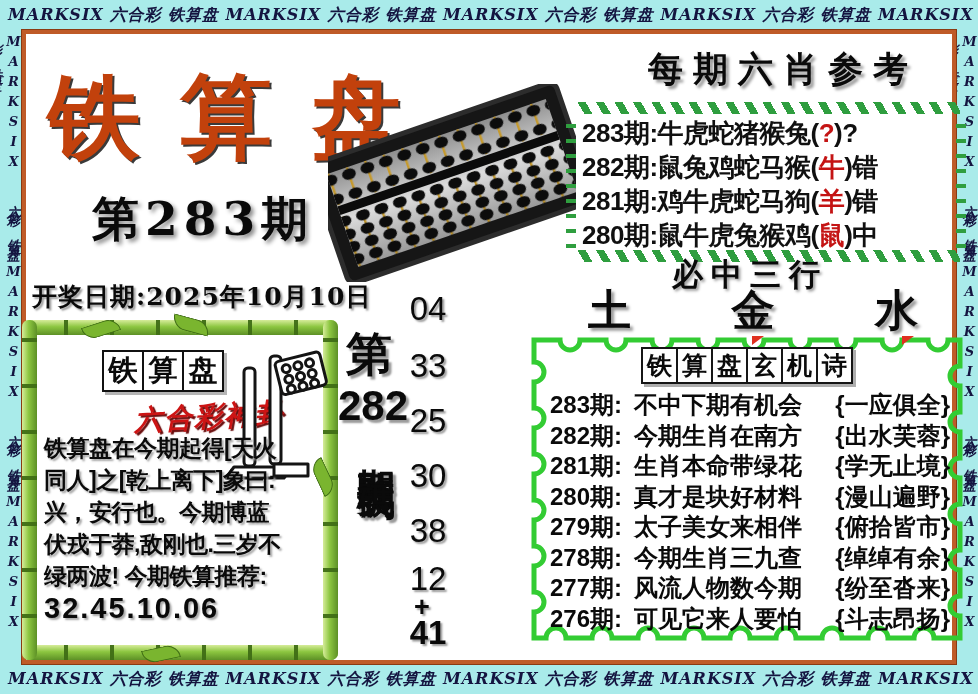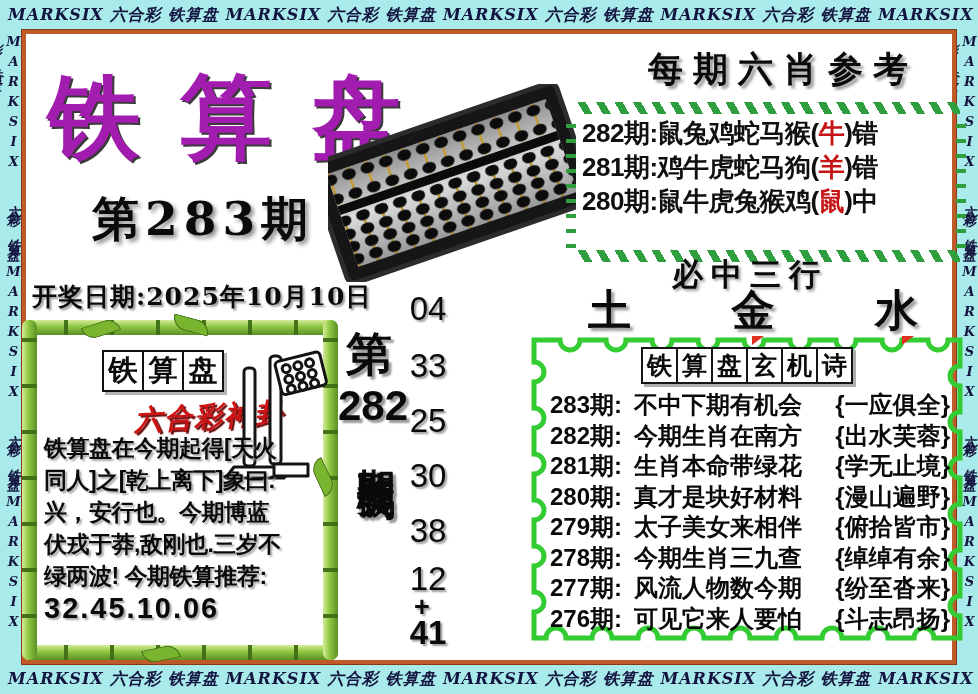--- a/index.html
+++ b/index.html
@@ -19,21 +19,21 @@
         padding-top:4px;box-sizing:border-box;}
   .strip-left{left:0;}
   .strip-right{left:956px;}
 
   
   .frame{position:absolute;left:22px;top:30px;width:934px;height:634px;box-sizing:border-box;
         border:4px solid #bf5b28;box-shadow:0 0 0 1px #8a3a12;pointer-events:none;}
 
   
   .main-title{position:absolute;left:48px;top:56px;font-size:92px;font-weight:900;
-        letter-spacing:40px;color:#a21caf;white-space:nowrap;
+        letter-spacing:40px;color:#c2410c;white-space:nowrap;
         font-family:Liberation Serif, serif;text-shadow:2px 2px 0 #3a3a3a;}
   .issue-title{position:absolute;left:92px;top:188px;font-size:47px;font-weight:900;
         letter-spacing:6px;font-family:"DejaVu Serif","Liberation Serif",serif;
         text-shadow:3px 3px 4px #8f8f8f;}
   .date-line{position:absolute;left:32px;top:280px;font-size:25px;font-weight:900;
         font-family:"DejaVu Serif","Liberation Serif",serif;letter-spacing:1px;
         text-shadow:2px 2px 2px #9c9c9c;}
 
   
   .abacus-photo{position:absolute;left:328px;top:84px;width:248px;height:198px;}
@@ -171,20 +171,21 @@
     </g>
   </svg>
 
   <div class="sixxiao-title">每期六肖参考</div>
   <div class="sixxiao-box">
     <div class="dash-h top"></div>
     <div class="dash-h bot"></div>
     <div class="dash-v left"></div>
     <div class="dash-v right"></div>
     <div class="sixxiao-rows">
+      <div class="sixxiao-row"><span>283期:牛虎蛇猪猴兔(</span><span class="redc">?</span><span>)?</span></div>
       <div class="sixxiao-row"><span>282期:鼠兔鸡蛇马猴(</span><span class="redc">牛</span><span>)错</span></div>
       <div class="sixxiao-row"><span>281期:鸡牛虎蛇马狗(</span><span class="redc">羊</span><span>)错</span></div>
       <div class="sixxiao-row"><span>280期:鼠牛虎兔猴鸡(</span><span class="redc">鼠</span><span>)中</span></div>
     </div>
   </div>
 
   <div class="three-title">必中三行</div>
   <div class="elements-row">
     <span>土</span>
     <span>金</span>

